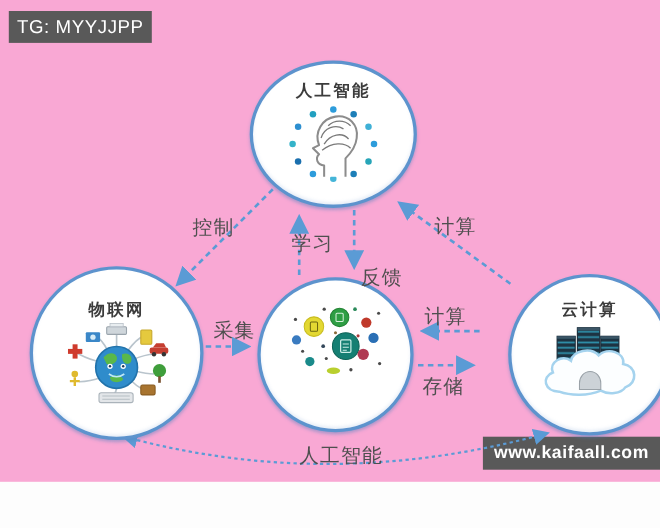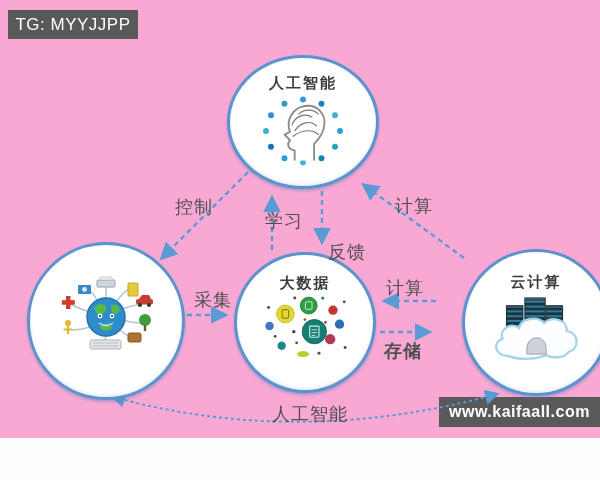--- a/index.html
+++ b/index.html
@@ -30,21 +30,21 @@
 
   
   .edge-label{position:absolute;z-index:3;font-size:18px;color:#4f4f4f;
               letter-spacing:1px;white-space:nowrap;}
   .lbl-control{left:175px;top:195px;}
   .lbl-learn{left:240px;top:209px;margin-left:25px;}
   .lbl-feedback{left:328px;top:208px;margin-top:32px;}
   .lbl-compute-ai{left:395px;top:194px;}
   .lbl-collect{left:178px;top:288px;padding-left:16px;}
   .lbl-compute-bd{left:386px;top:276px;}
-  .lbl-store{left:384px;top:339px;font-weight:bold;}
+  .lbl-store{left:384px;top:339px;}
   .lbl-cloudlink{left:272px;top:402px;}
 </style>
 </head>
 <body>
 
 <div class="stage">
 
   <div class="badge badge-tl">
     <span>TG: MYYJJPP</span>
   </div>
@@ -91,20 +91,21 @@
       <g stroke="#7a7a7a" stroke-width="1.3" fill="none">
         <path d="M33,34 C36,24 47,20 55,25"></path>
         <path d="M36,40 C42,30 54,28 60,35"></path>
         <path d="M34,46 C44,38 56,38 62,44"></path>
         <path d="M40,22 C46,16 56,16 62,22"></path>
       </g>
     </svg>
   </div>
 
   <div class="node node-iot">
+    <span class="node-title">物联网</span>
     <svg class="node-icon" width="112" height="76" viewBox="0 0 112 76">
       <g stroke="#b9c4cc" stroke-width="1.5" fill="none">
         <path d="M42,36 C30,34 24,30 20,28"></path>
           <path d="M48,26 C44,18 40,14 37,13"></path>
         <path d="M56,22 C56,16 56,12 56,10"></path>
           <path d="M66,26 C72,18 76,14 80,13"></path>
         <path d="M70,34 C80,30 86,29 90,29"></path>
           <path d="M72,44 C80,46 86,47 90,47"></path>
         <path d="M68,52 C74,58 78,60 80,61"></path>
           <path d="M56,58 C56,62 55,64 54,66"></path>
@@ -134,21 +135,20 @@
       <path d="M50,50 C54,47 61,48 62,52 C58,56 50,55 50,50 Z" fill="#59b84a"></path>
       <circle cx="50" cy="40" r="2.4" fill="#fff"></circle>
         <circle cx="62" cy="40" r="2.4" fill="#fff"></circle>
       <circle cx="50" cy="40" r="1.1" fill="#1b3a5c"></circle>
         <circle cx="62" cy="40" r="1.1" fill="#1b3a5c"></circle>
       <path d="M49,47 Q56,52 63,47" stroke="#bfe8f5" stroke-width="1.5" fill="none"></path>
     </svg>
   </div>
 
   <div class="node node-bigdata">
-    <span class="node-title">大数据</span>
     <svg class="node-icon" width="84" height="66" viewBox="0 0 90 70">
       <circle cx="55" cy="40" r="13" fill="#157f73" stroke="#0e6458"></circle>
       <rect x="50" y="34" width="10" height="12" rx="1" fill="none" stroke="#cdeee8" stroke-width="1.2"></rect>
       <path d="M52,38 h6 M52,41 h6 M52,44 h4" stroke="#cdeee8" stroke-width="1"></path>
       <circle cx="49" cy="12" r="9" fill="#2e9e44" stroke="#228233"></circle>
       <rect x="45.5" y="8" width="7" height="8" rx="1" fill="none" stroke="#d8f2dd" stroke-width="1"></rect>
       <circle cx="24" cy="21" r="9.5" fill="#e3d832" stroke="#c9bd20"></circle>
       <rect x="20.5" y="16.5" width="7" height="9" rx="1" fill="none" stroke="#6e6710" stroke-width="1"></rect>
       <circle cx="75" cy="17" r="5" fill="#c0392b"></circle>
       <circle cx="72" cy="48" r="5.5" fill="#b03a52"></circle>

